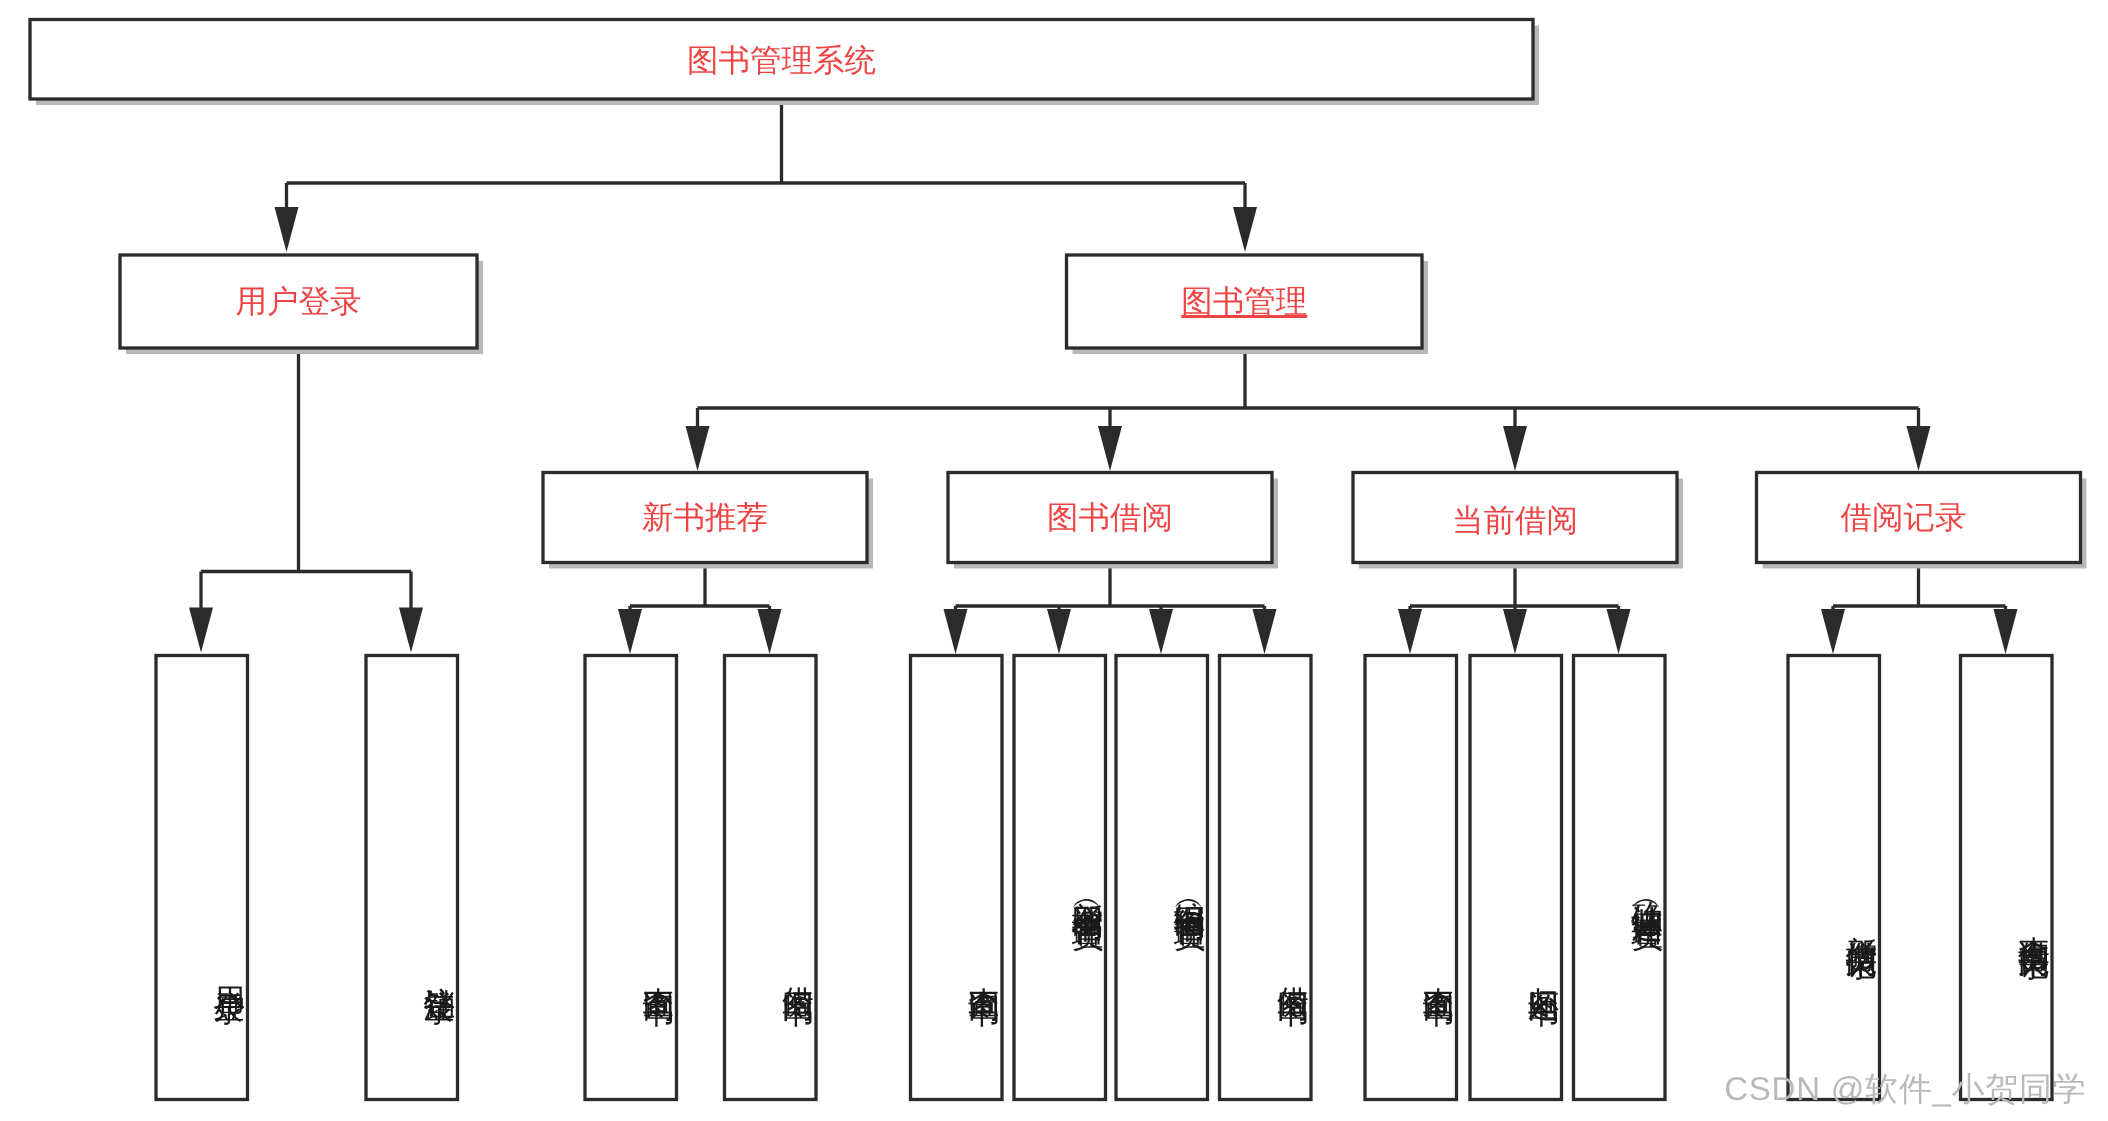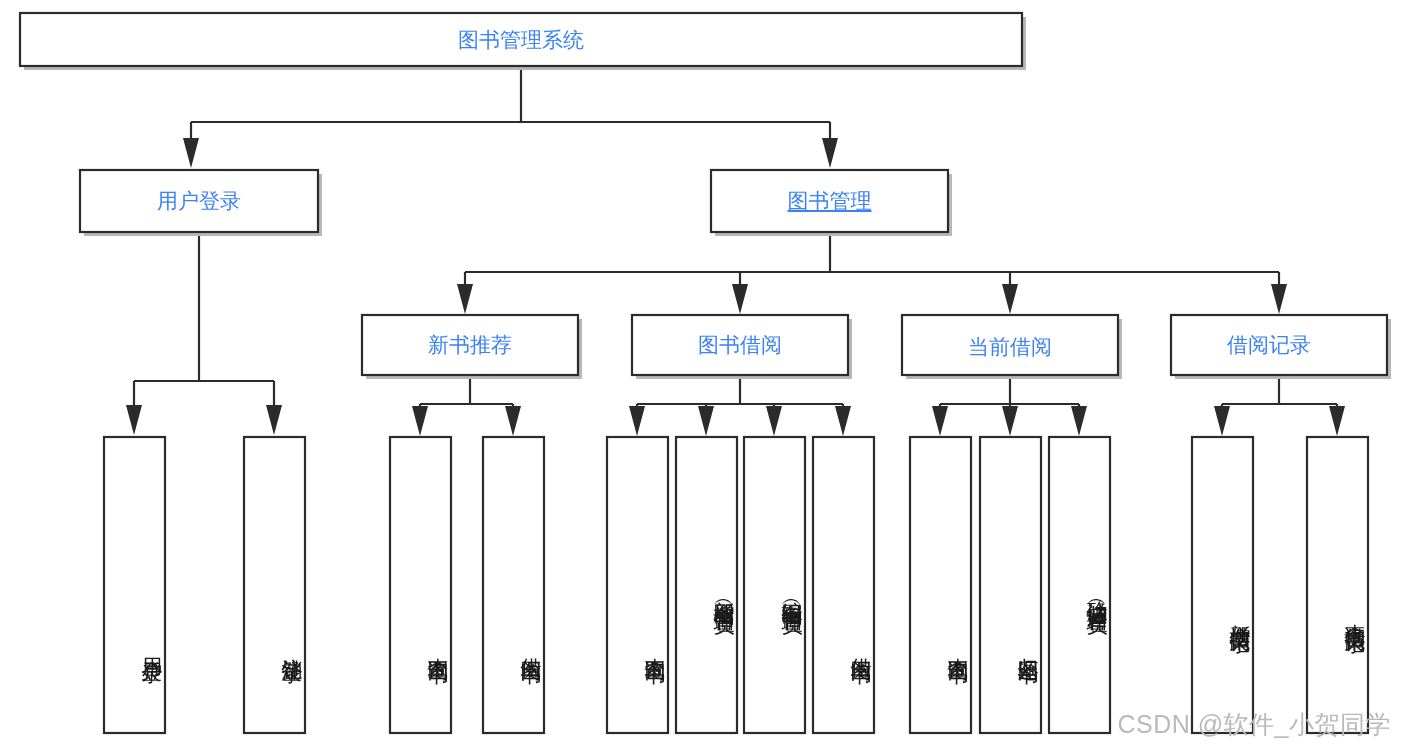--- a/index.html
+++ b/index.html
@@ -60,30 +60,30 @@
     white-space: nowrap;
     pointer-events: none;
   }
   .hlabel-wrap {
     position: absolute;
     display: flex;
     align-items: center;
     justify-content: center;
     font-family: "Liberation Sans", "DejaVu Sans", sans-serif;
     font-size: 21px;
-    color: #3b82f6;
+    color: #ef4444;
     white-space: nowrap;
     pointer-events: none;
   }
   #watermark {
     position: absolute;
     right: 14px;
     bottom: 6px;
     font-family: "Liberation Sans", "DejaVu Sans", sans-serif;
-    font-size: 25px;
+    font-size: 22px;
     color: #b9b9b9;
     letter-spacing: 0.5px;
     white-space: nowrap;
   }
 </style>
 </head>
 <body>
 
 <div id="diagram-root">
 

